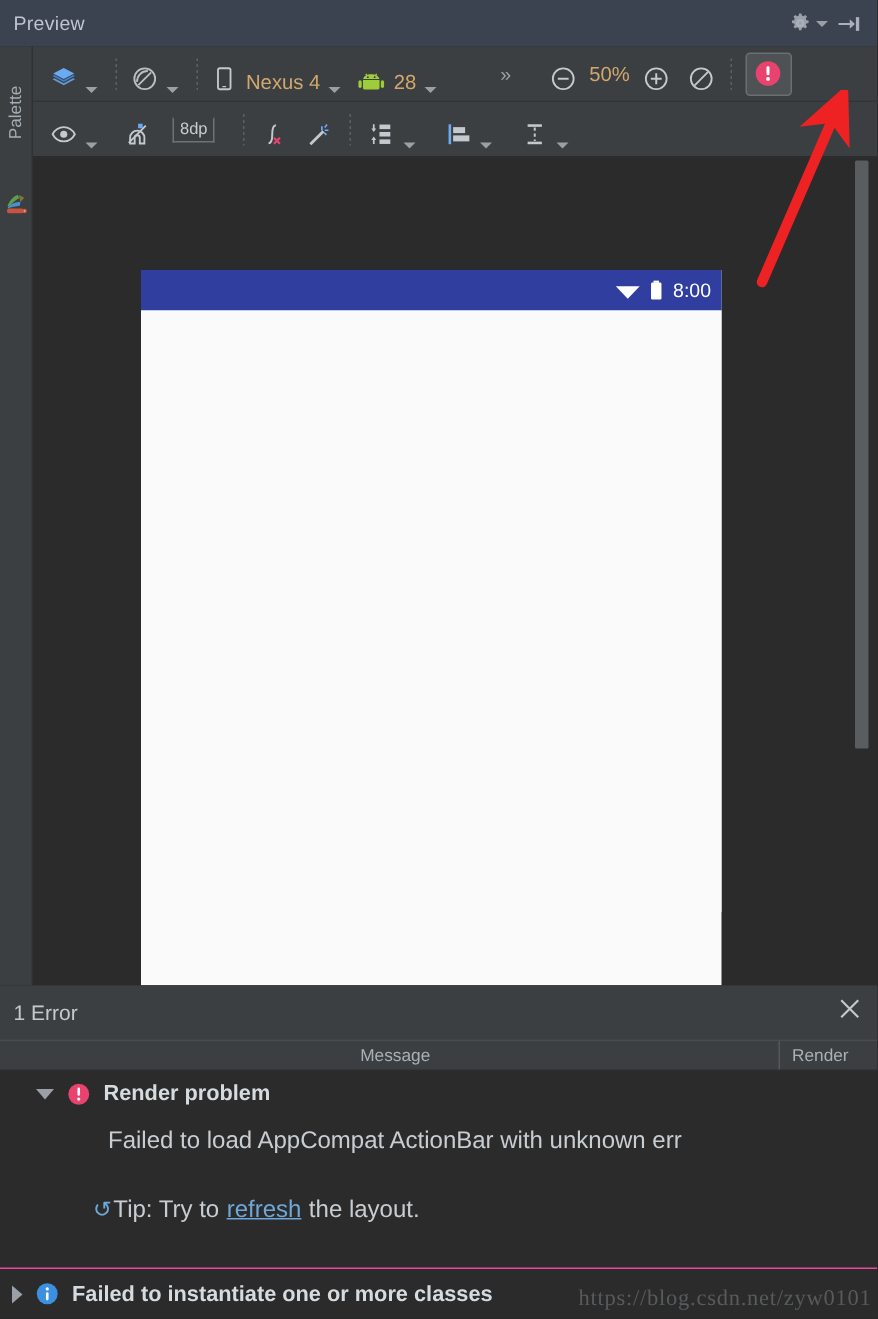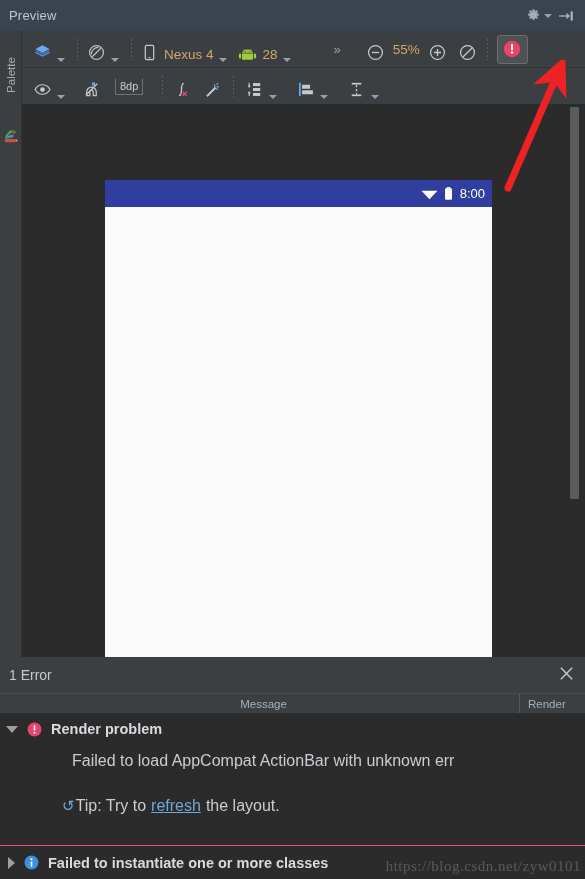--- a/index.html
+++ b/index.html
@@ -147,21 +147,21 @@
   
   .canvas {
     position: absolute;
     left: 22px; top: 105px;
     width: 563px; height: 552px;
     background: #2b2b2b;
     overflow: hidden;
   }
   .device {
     position: absolute;
-    left: 83px; top: 75px;
+    left: 72px; top: 75px;
     width: 387px; height: 428px;
     background: #fafafa;
   }
   .statusbar {
     height: 27px;
     background: #303f9f;
     display: flex;
     align-items: center;
     justify-content: flex-end;
     padding-right: 7px;
@@ -240,21 +240,21 @@
   }
   .err-body {
     background: #2b2b2b;
     height: 165px;
     position: relative;
     overflow: hidden;
   }
   .err-row {
     display: flex;
     align-items: center;
-    padding-left: 6px;
+    padding-left: 24px;
     height: 30px;
   }
   .tri-down {
     width: 0; height: 0;
     border-left: 6px solid transparent;
     border-right: 6px solid transparent;
     border-top: 7px solid #9aa0a6;
     margin-right: 8px;
   }
   .tri-right {
@@ -407,21 +407,21 @@
     </div>
 
     <span class="chev2" style="margin-left:34px">»</span>
 
     <div class="tool" style="margin-left:20px">
       <svg width="19" height="19" viewBox="0 0 20 20">
         <circle cx="10" cy="10" r="7.3" fill="none" stroke="#c3c9cf" stroke-width="1.3"></circle>
         <path d="M6.2 10h7.6" stroke="#c3c9cf" stroke-width="1.4"></path>
       </svg>
     </div>
-    <span class="zoom-pct">55%</span>
+    <span class="zoom-pct">50%</span>
     <div class="tool">
       <svg width="19" height="19" viewBox="0 0 20 20">
         <circle cx="10" cy="10" r="7.3" fill="none" stroke="#c3c9cf" stroke-width="1.3"></circle>
         <path d="M6.2 10h7.6M10 6.2v7.6" stroke="#c3c9cf" stroke-width="1.4"></path>
       </svg>
     </div>
     <div class="tool" style="margin-left:7px">
       <svg width="19" height="19" viewBox="0 0 20 20">
         <circle cx="10" cy="10" r="7.3" fill="none" stroke="#c3c9cf" stroke-width="1.3"></circle>
         <path d="M5.2 14.8 14.8 5.2" stroke="#c3c9cf" stroke-width="1.3"></path>

